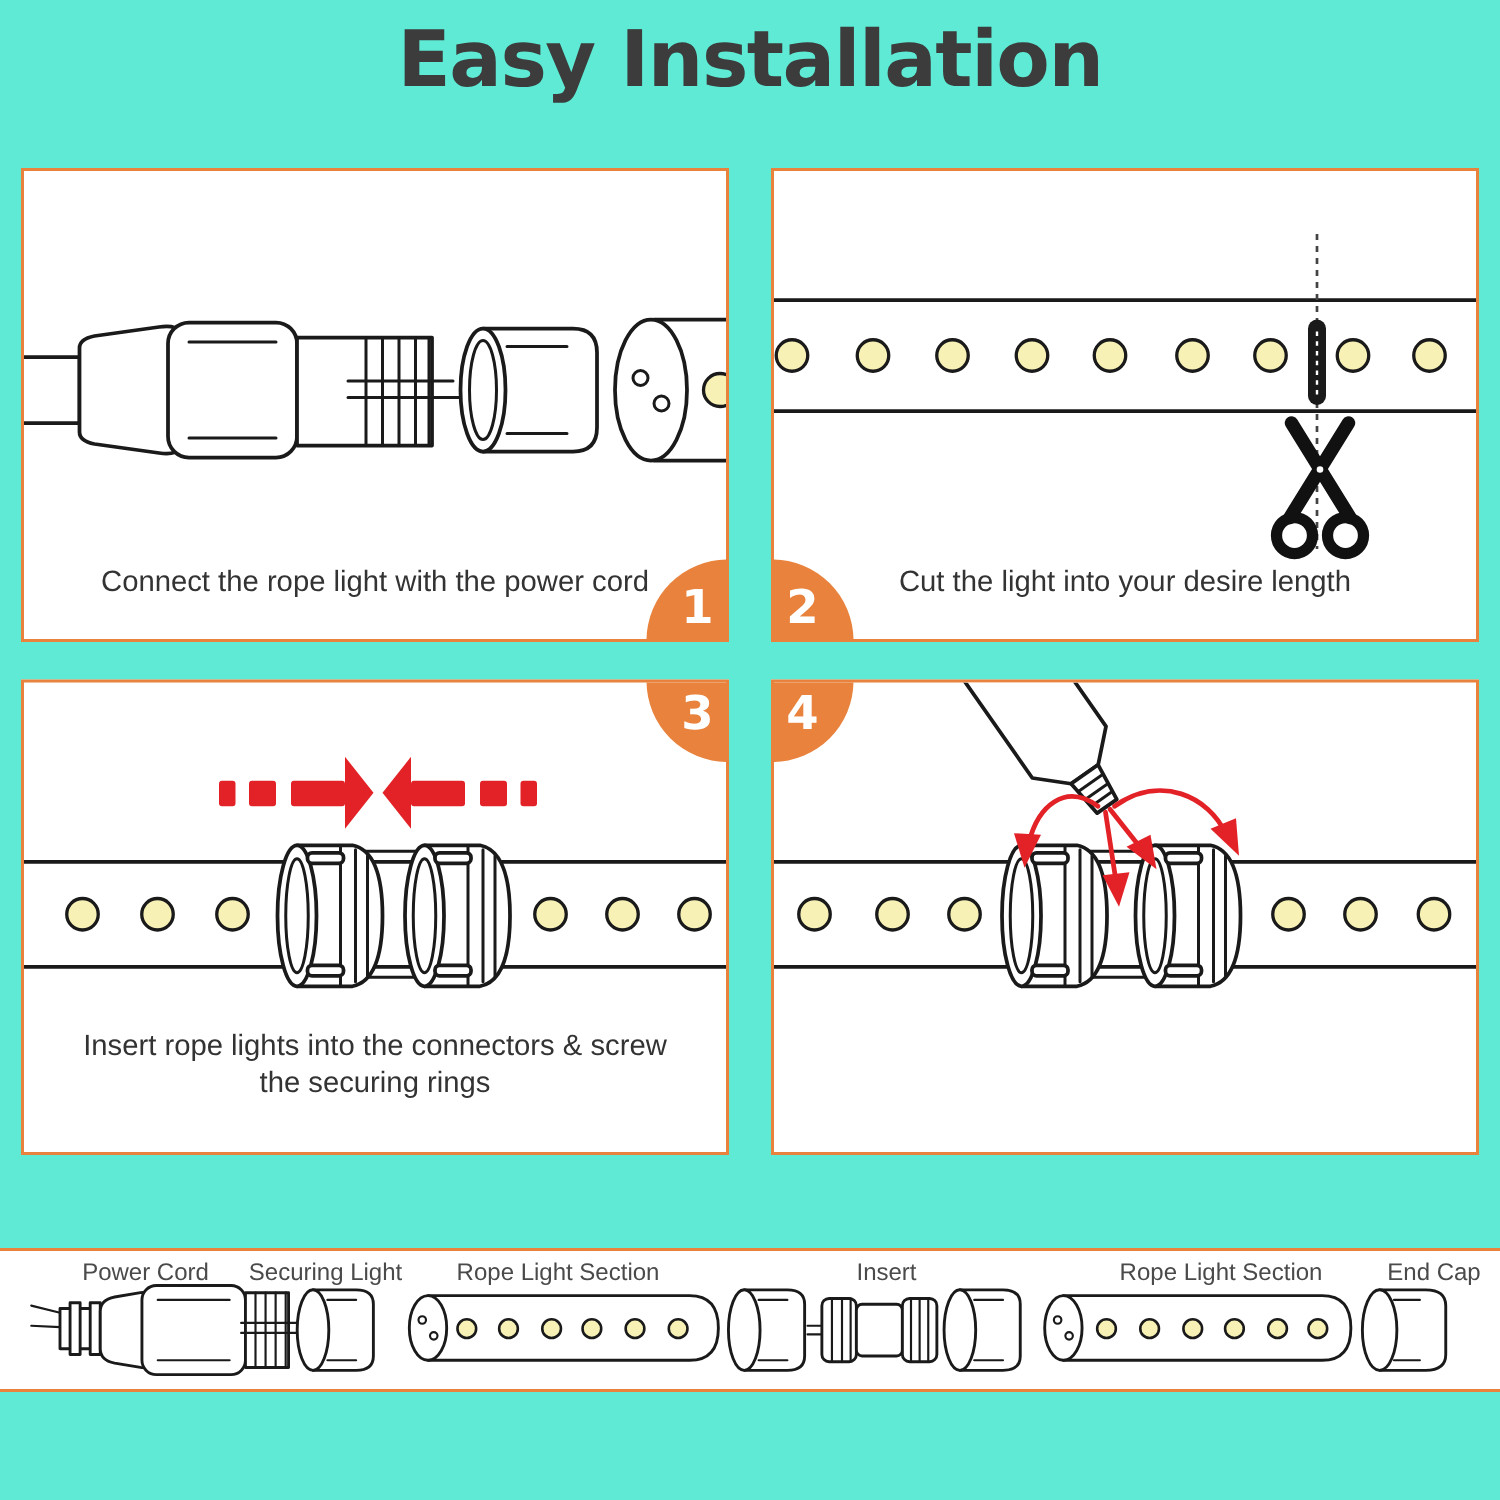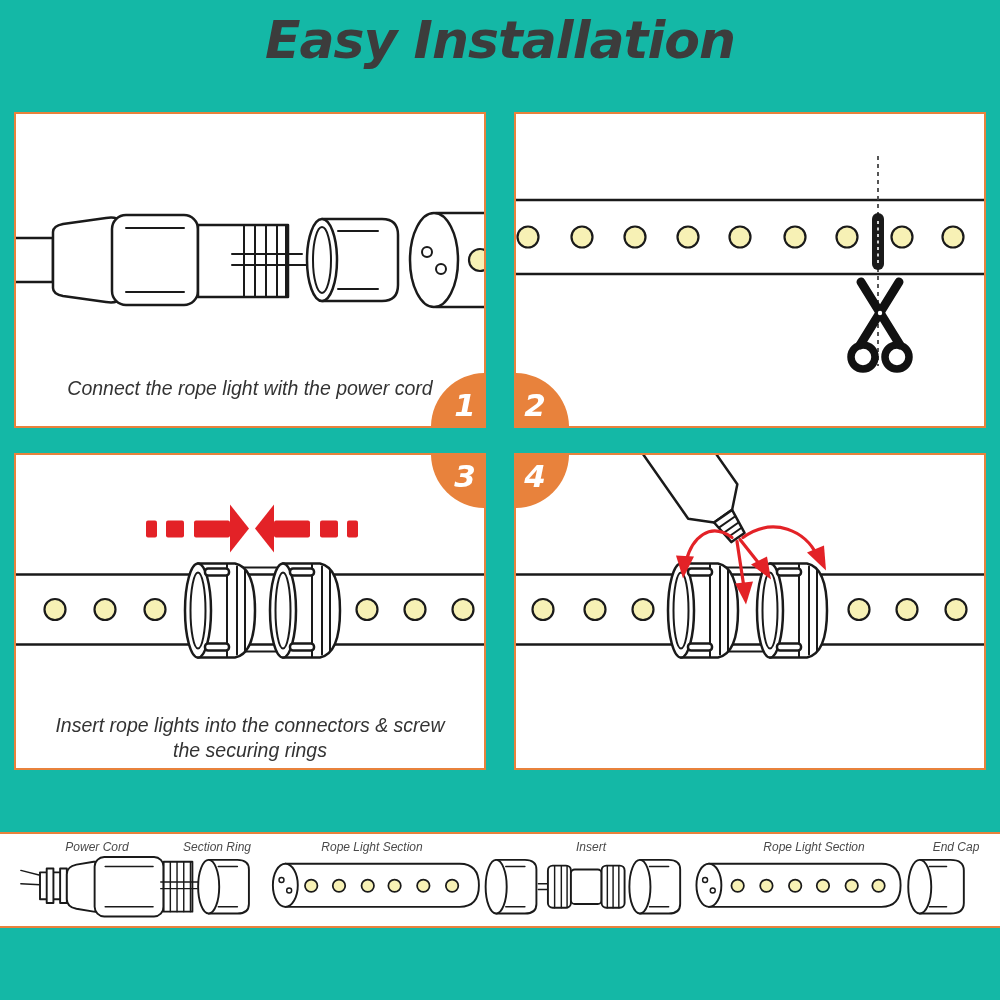--- a/index.html
+++ b/index.html
@@ -1,49 +1,49 @@
 <!DOCTYPE html>
 <html style="--accent: #E8823C; --red: #E32227; --led-fill: #F7F1B5; --ink: #1A1A1A; --title-ink: #3C3C3C; --caption-ink: #333333; --label-ink: #4A4A4A;"><head>
 <meta charset="utf-8">
 <style>
   :root{
     --accent:#E8823C; --red:#E32227; --led-fill:#F7F1B5;
     --ink:#1A1A1A; --title-ink:#3C3C3C; --caption-ink:#333333; --label-ink:#4A4A4A;
   }
   html,body{margin:0;padding:0;background:#fff;}
-  .page{position:relative;width:1000px;height:1000px;background:#14b8a6;overflow:hidden;
-        font-family:"Liberation Sans",sans-serif;font-style:italic;}
+  .page{position:relative;width:1000px;height:1000px;background:#5eead4;overflow:hidden;
+        font-family:"Liberation Sans",sans-serif;}
   .title{position:absolute;top:10px;left:0;width:100%;margin:0;text-align:center;
          font-family:"DejaVu Sans",sans-serif;font-weight:bold;font-size:52px;
          letter-spacing:-1px;color:var(--title-ink);}
   .panel{position:absolute;background:#fff;border:2.5px solid var(--accent);
          box-sizing:border-box;overflow:hidden;}
   #panel-1{left:14px;top:112px;width:472px;height:316px;}
   #panel-2{left:514px;top:112px;width:472px;height:316px;}
   #panel-3{left:14px;top:453px;width:472px;height:317px;}
   #panel-4{left:514px;top:453px;width:472px;height:317px;}
   .illust{position:absolute;left:0;top:0;width:100%;height:100%;}
   .caption{position:absolute;left:0;right:0;text-align:center;color:var(--caption-ink);
            font-size:19.5px;line-height:1.32;}
   .caption .inner{display:inline-block;}
   #panel-1 .caption{bottom:24px;}
   #panel-2 .caption{bottom:24px;}
-  #panel-3 .caption{bottom:4px;} #panel-3 .inner{max-width:400px;}
+  #panel-3 .caption{bottom:32px;} #panel-3 .inner{max-width:400px;}
   #panel-4 .caption{bottom:16px;} #panel-4 .inner{max-width:432px;}
   .badge{position:absolute;width:54px;height:54px;background:var(--accent);color:#fff;
          font-family:"DejaVu Sans",sans-serif;font-weight:bold;font-size:31px;
          box-sizing:border-box;display:flex;align-items:center;justify-content:center;}
   .badge.br{right:-1px;bottom:-1px;border-top-left-radius:100%;padding:10px 0 0 14px;}
   .badge.bl{left:-1px;bottom:-1px;border-top-right-radius:100%;padding:10px 14px 0 0;}
   .badge.tr{right:-1px;top:-1px;border-bottom-left-radius:100%;padding:0 0 10px 14px;}
   .badge.tl{left:-1px;top:-1px;border-bottom-right-radius:100%;padding:0 14px 10px 0;}
   .parts{position:absolute;left:0;top:832px;width:1000px;height:96px;box-sizing:border-box;
          border-top:2.5px solid var(--accent);border-bottom:2.5px solid var(--accent);background:#fff;}
   .part-label{position:absolute;top:6px;transform:translateX(-50%);white-space:nowrap;
-              font-size:12px;color:var(--label-ink);}
+              font-size:16px;color:var(--label-ink);}
   #plabel-0{left:97px;} #plabel-1{left:217px;} #plabel-2{left:372px;}
   #plabel-3{left:591px;} #plabel-4{left:814px;} #plabel-5{left:956px;}
   
   .ln{fill:#fff;stroke:var(--ink);stroke-width:2.5;stroke-linejoin:round;stroke-linecap:round;}
   .thin{fill:none;stroke:var(--ink);stroke-width:2;stroke-linecap:round;}
   .led{fill:var(--led-fill);stroke:var(--ink);stroke-width:2.2;}
   .dashline{fill:none;stroke:#444;stroke-width:1.8;stroke-dasharray:4 4;}
   .red-s{fill:none;stroke:var(--red);stroke-width:3.2;stroke-linecap:round;}
   .red-f{fill:var(--red);stroke:none;}
   .bln{fill:#fff;stroke:var(--ink);stroke-width:2;stroke-linejoin:round;stroke-linecap:round;}
@@ -110,20 +110,23 @@
         <path d="M362,107 V149" stroke="#fff" stroke-width="1.6" stroke-dasharray="3 3.5" fill="none"></path>
       </g>
       <g stroke="#111" fill="none">
         <path d="M345,168 L384,231" stroke-width="9" stroke-linecap="round"></path>
         <path d="M383,168 L344,231" stroke-width="9" stroke-linecap="round"></path>
         <circle cx="347" cy="243" r="12" stroke-width="7.5"></circle>
         <circle cx="381" cy="243" r="12" stroke-width="7.5"></circle>
         <circle cx="364" cy="199" r="2.2" fill="#fff" stroke="none"></circle>
       </g>
     </svg>
+    <div class="caption">
+      <span class="inner">Cut the light into your desire length</span>
+    </div>
     <div class="badge bl">
       <span>2</span>
     </div>
   </section>
 
   <section class="panel" id="panel-3">
     <svg class="illust" viewBox="0 0 468 312">
       <g>
         <rect class="red-f" x="130" y="65" width="11" height="17" rx="2"></rect>
         <rect class="red-f" x="150" y="65" width="18" height="17" rx="2"></rect>
@@ -277,20 +280,20 @@
         <circle class="bled" cx="867" cy="54" r="6.5"></circle>
           <circle class="bled" cx="895" cy="54" r="6.5"></circle>
       </g>
       <g>
         <path class="bln" d="M938,27 H970 Q984,27 984,38 V72 Q984,83 970,83 H938 Z"></path>
         <ellipse class="bln" cx="938" cy="55" rx="12" ry="28"></ellipse>
         <path class="bthin" d="M948,34 H966 M948,76 H966"></path>
       </g>
     </svg>
     <div class="part-label" id="plabel-0">Power Cord</div>
-    <div class="part-label" id="plabel-1">Section Ring</div>
+    <div class="part-label" id="plabel-1">Securing Light</div>
     <div class="part-label" id="plabel-2">Rope Light Section</div>
     <div class="part-label" id="plabel-3">Insert</div>
     <div class="part-label" id="plabel-4">Rope Light Section</div>
     <div class="part-label" id="plabel-5">End Cap</div>
   </section>
 
 </div>
 
 </body></html>

